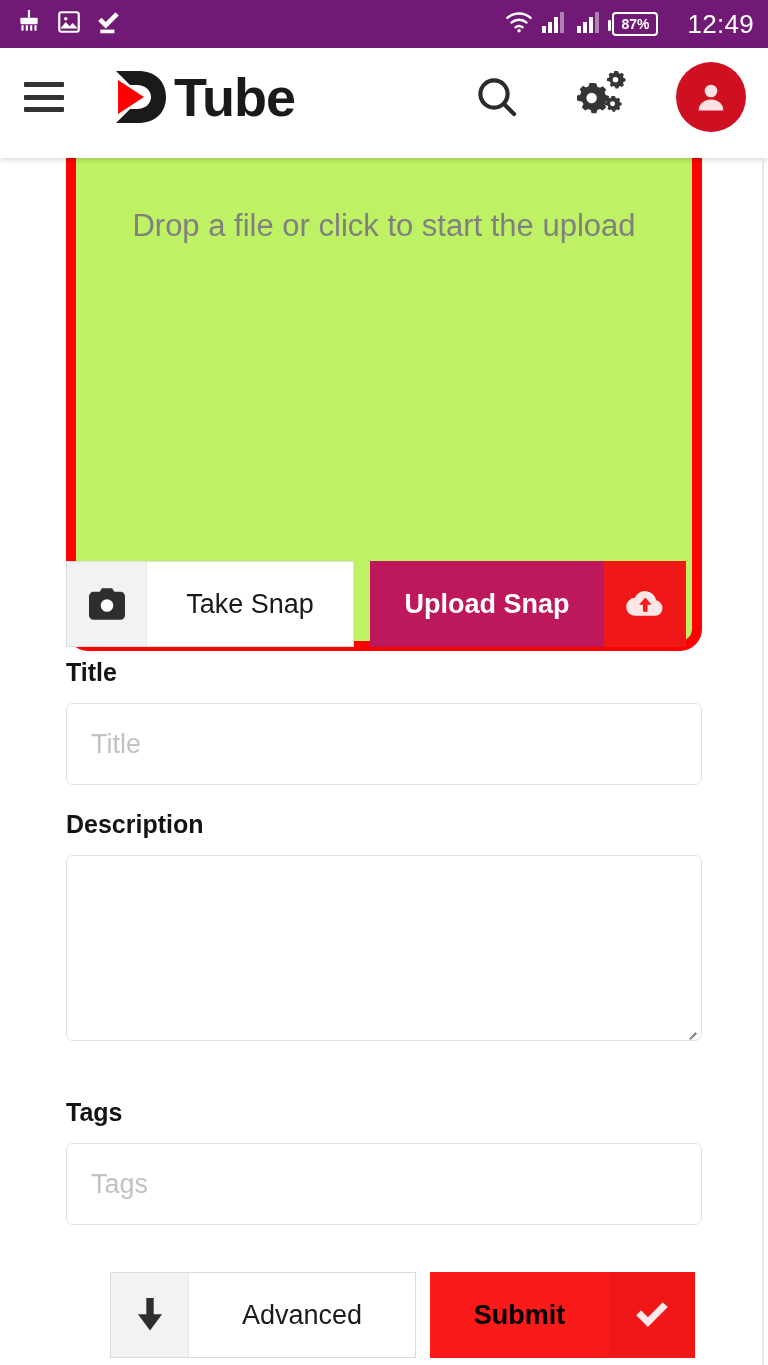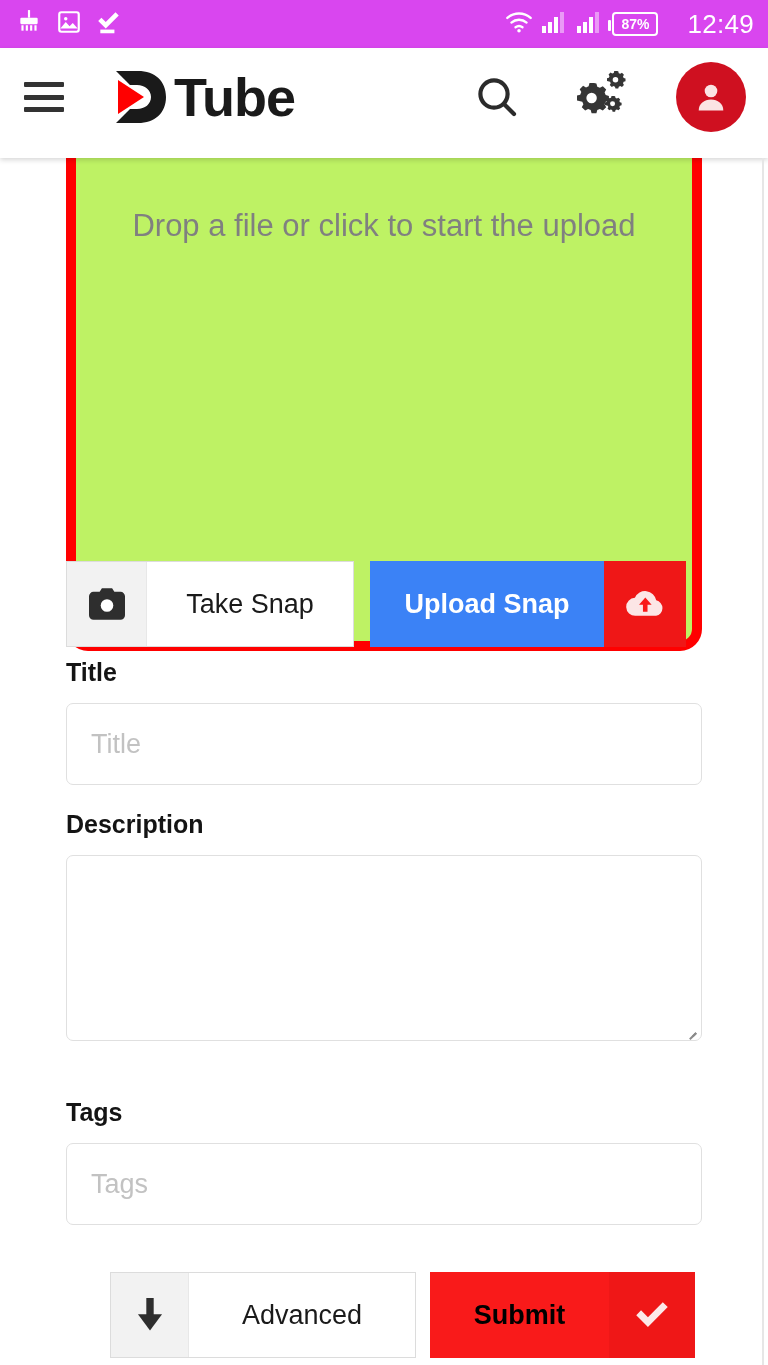--- a/index.html
+++ b/index.html
@@ -7,21 +7,21 @@
     width: 768px; height: 1365px;
     background: #ffffff;
     font-family: "Liberation Sans", sans-serif;
     overflow: hidden;
   }
   .screen { position: relative; width: 768px; height: 1365px; background:#fff; }
 
   
   .statusbar {
     position: absolute; top:0; left:0; width:768px; height:48px;
-    background:#d946ef; color:#fff;
+    background:#701a75; color:#fff;
     display:flex; align-items:center; justify-content:space-between;
     padding: 0 14px 0 16px;
   }
   .sb-left { display:flex; align-items:center; gap:14px; }
   .sb-right { display:flex; align-items:center; gap:9px; }
   .sb-time { font-size:26px; font-weight:400; letter-spacing:0.3px; margin-left:20px;
              font-family:"Liberation Sans", sans-serif; }
   .batt {
     position:relative; width:46px; height:24px;
     border:2.5px solid #fff; border-radius:4px;
@@ -96,21 +96,21 @@
   }
   .btn-take .icon-cell {
     width:80px; background:#f2f2f2; display:flex; align-items:center; justify-content:center;
     border-right:1px solid #e8e8e8;
   }
   .btn-take .lbl-cell {
     flex:1; display:flex; align-items:center; justify-content:center;
     font-size:27px; color:#1a1a1a; font-weight:400;
   }
 
-  .btn-upload { width:316px; background:#3b82f6; cursor:pointer; }
+  .btn-upload { width:316px; background:#be185d; cursor:pointer; }
   .btn-upload .lbl-cell {
     flex:1; display:flex; align-items:center; justify-content:center;
     font-size:27px; color:#fff; font-weight:700;
   }
   .btn-upload .icon-cell {
     width:82px; background:#ef1717; display:flex; align-items:center; justify-content:center;
   }
 
   
   .field { position:absolute; left:66px; width:636px; }

